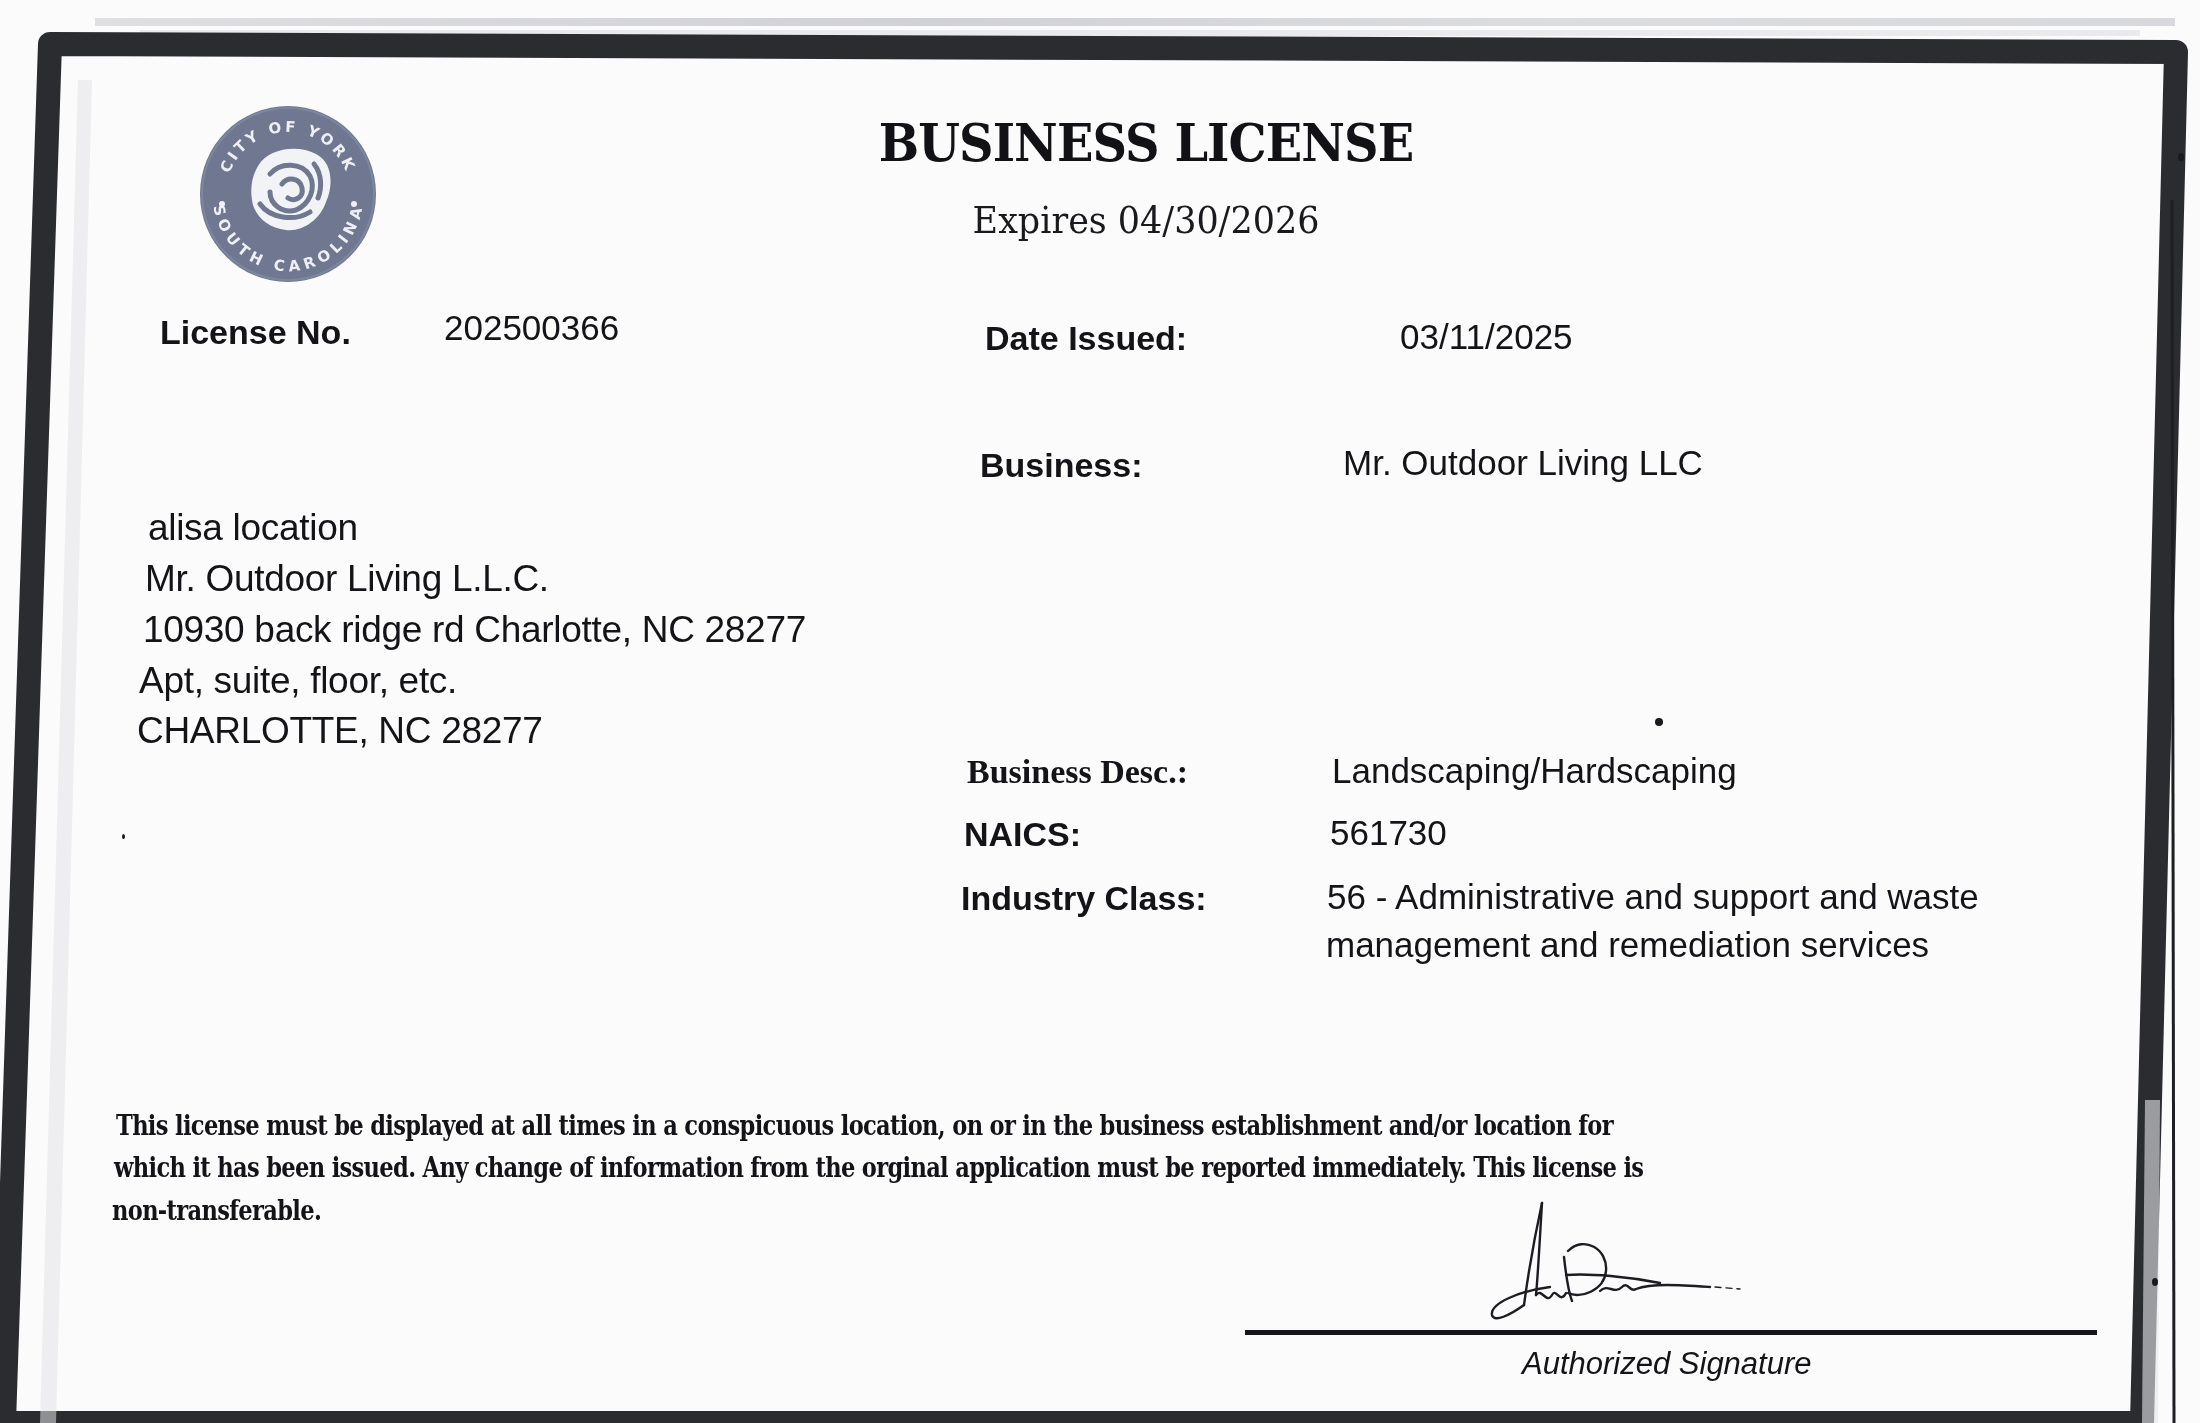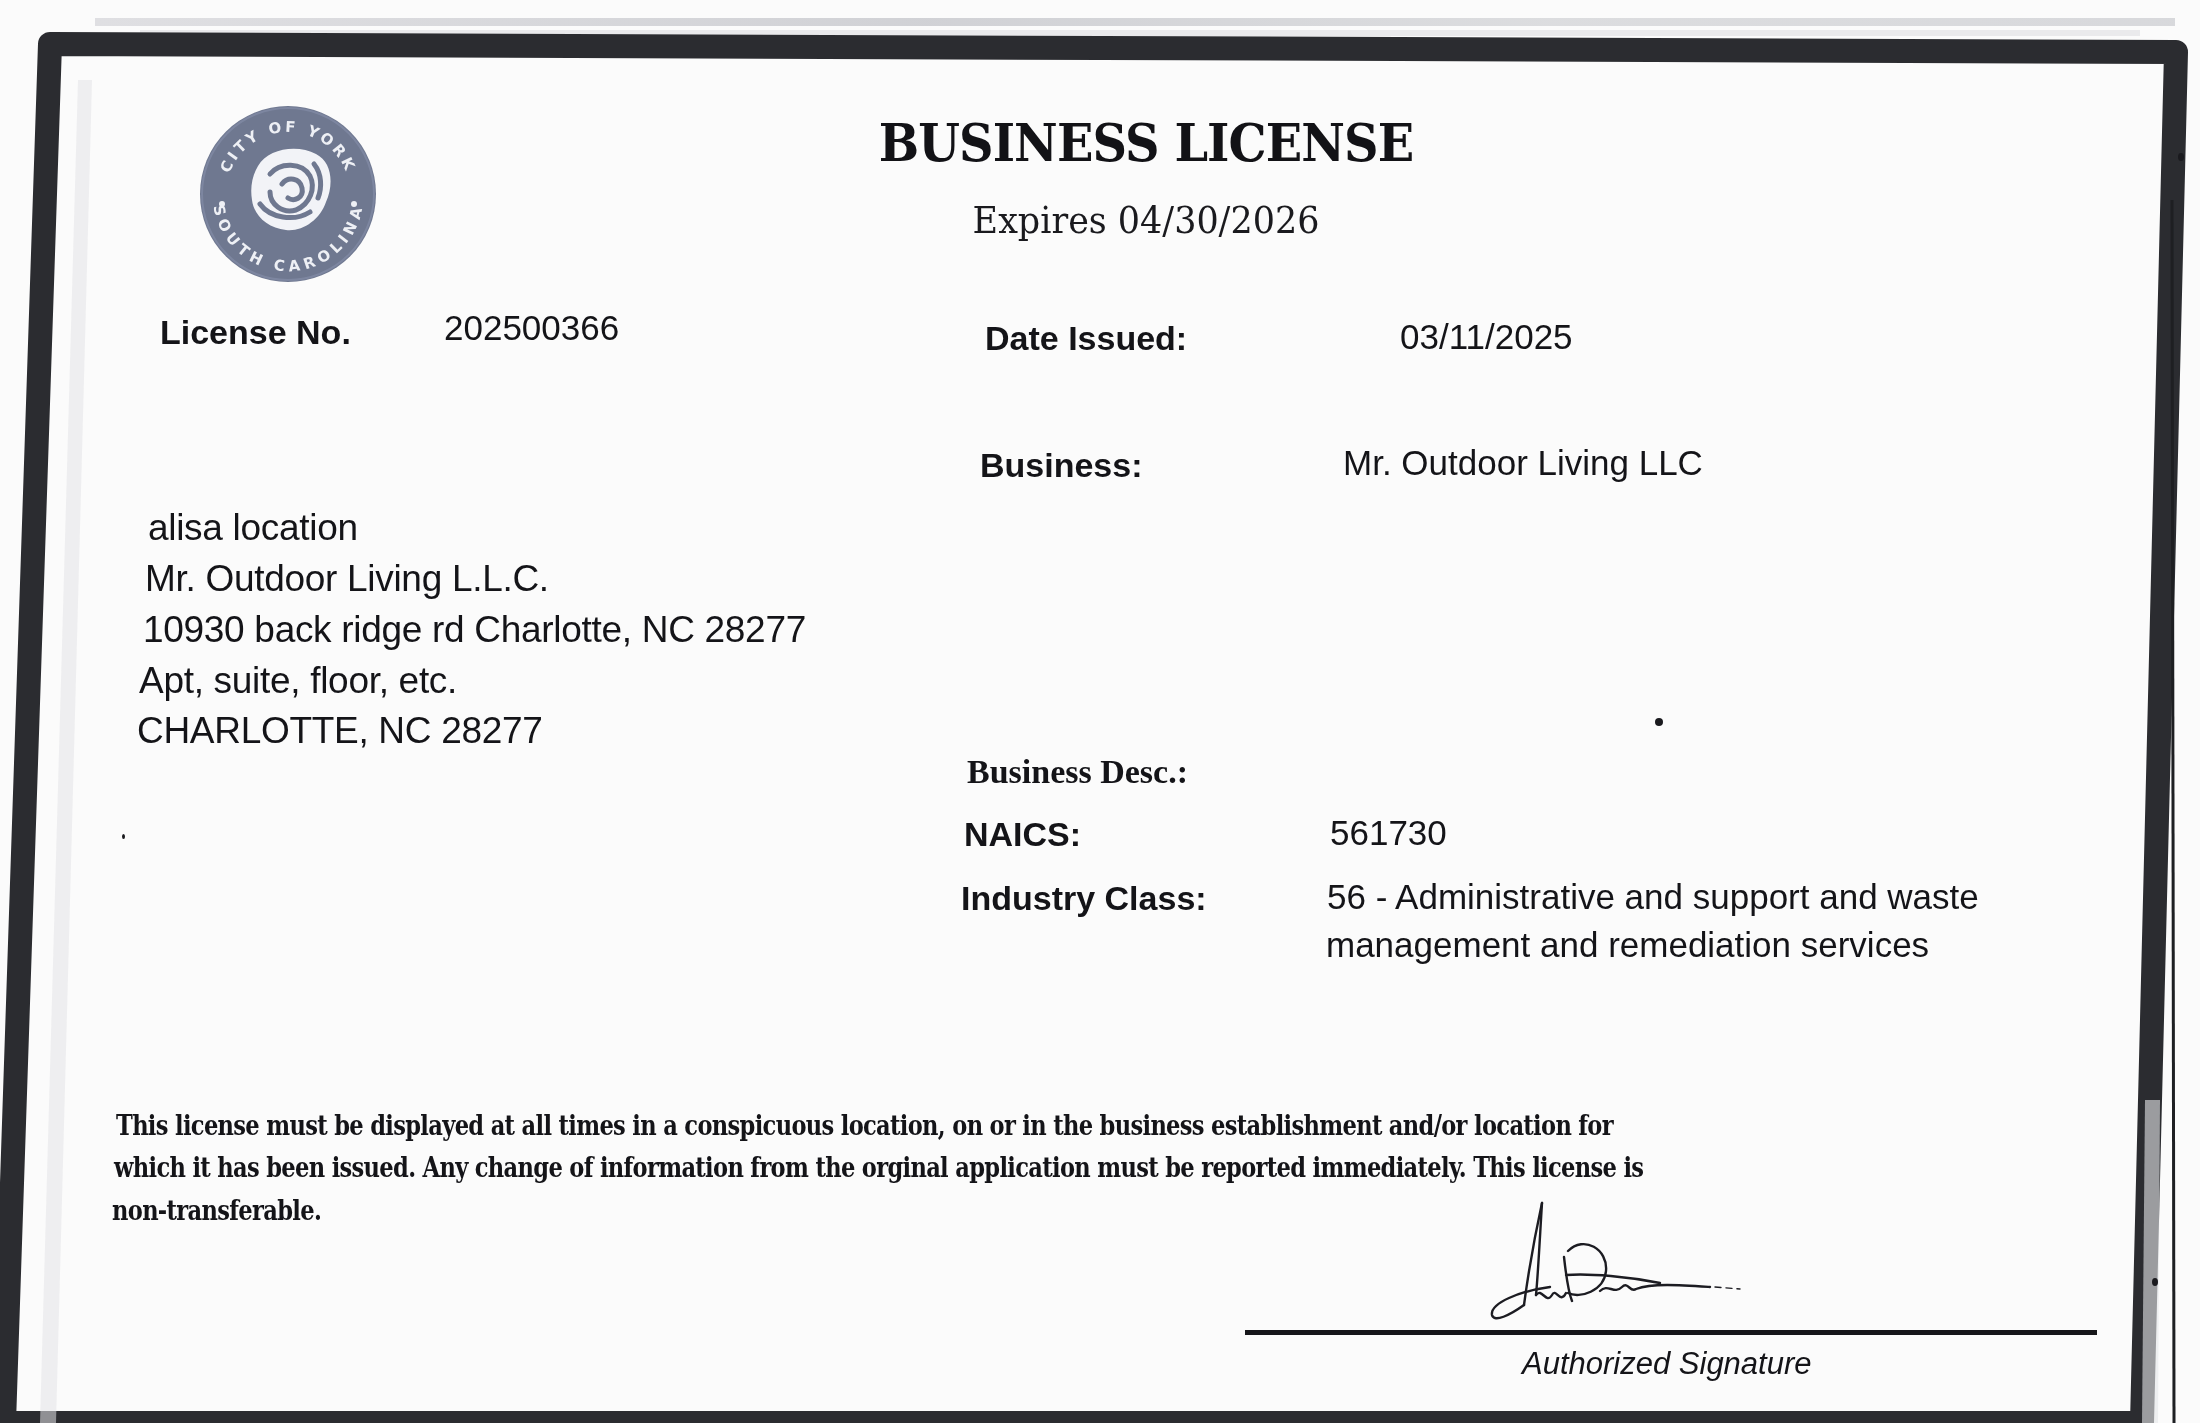--- a/index.html
+++ b/index.html
@@ -86,20 +86,21 @@
     <div class="abs addr" style="left:139px;top:660px;">Apt, suite, floor, etc.</div>
     <div class="abs addr" style="left:137px;top:710px;">CHARLOTTE, NC  28277</div>
   </div>
 
   <div class="dot" style="left:1655px;top:718px;width:8px;height:8px;"></div>
   <div class="dot" style="left:122px;top:834px;width:3px;height:5px;"></div>
   <div class="dot" style="left:2178px;top:153px;width:6px;height:8px;"></div>
   <div class="dot" style="left:2152px;top:1278px;width:6px;height:8px;"></div>
 
   <div class="abs lbl" style="left:967px;top:753px;font-family:Liberation Serif, serif;">Business Desc.:</div>
+  <div class="abs val" style="left:1332px;top:751px;">Landscaping/Hardscaping</div>
 
   <div class="abs lbl" style="left:964px;top:815px;">NAICS:</div>
   <div class="abs val" style="left:1330px;top:813px;">561730</div>
 
   <div class="abs lbl" style="left:961px;top:879px;">Industry Class:</div>
   <div class="abs val" style="left:1327px;top:877px;">56 - Administrative and support and waste</div>
   <div class="abs val" style="left:1326px;top:925px;">management and remediation services</div>
 
   <div>
     <div class="abs notice" style="left:116px;top:1110px;transform:scaleX(0.836);">This license must be displayed at all times in a conspicuous location, on or in the business establishment and/or location for</div>

